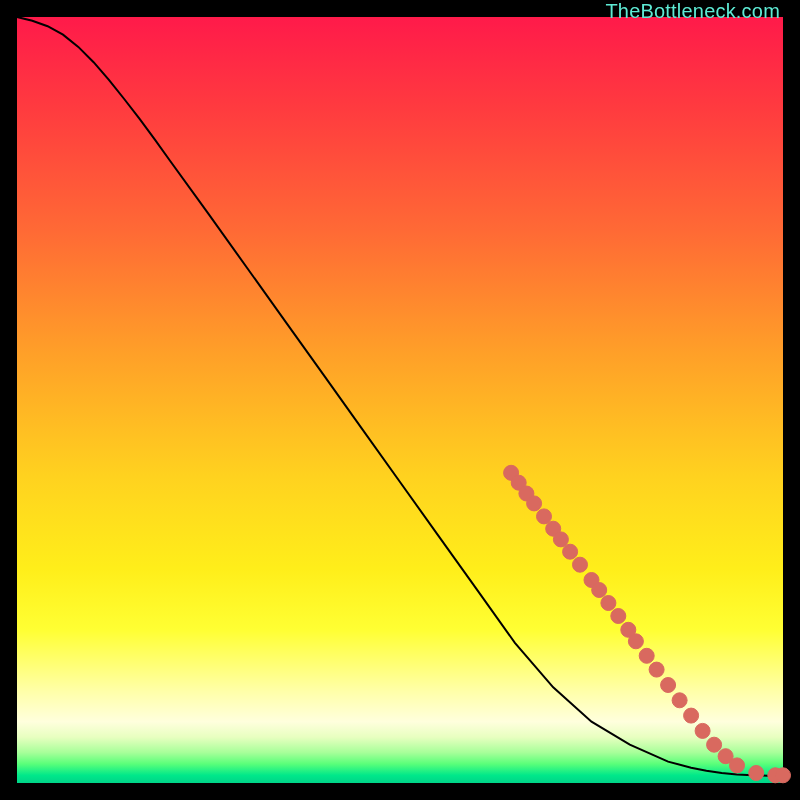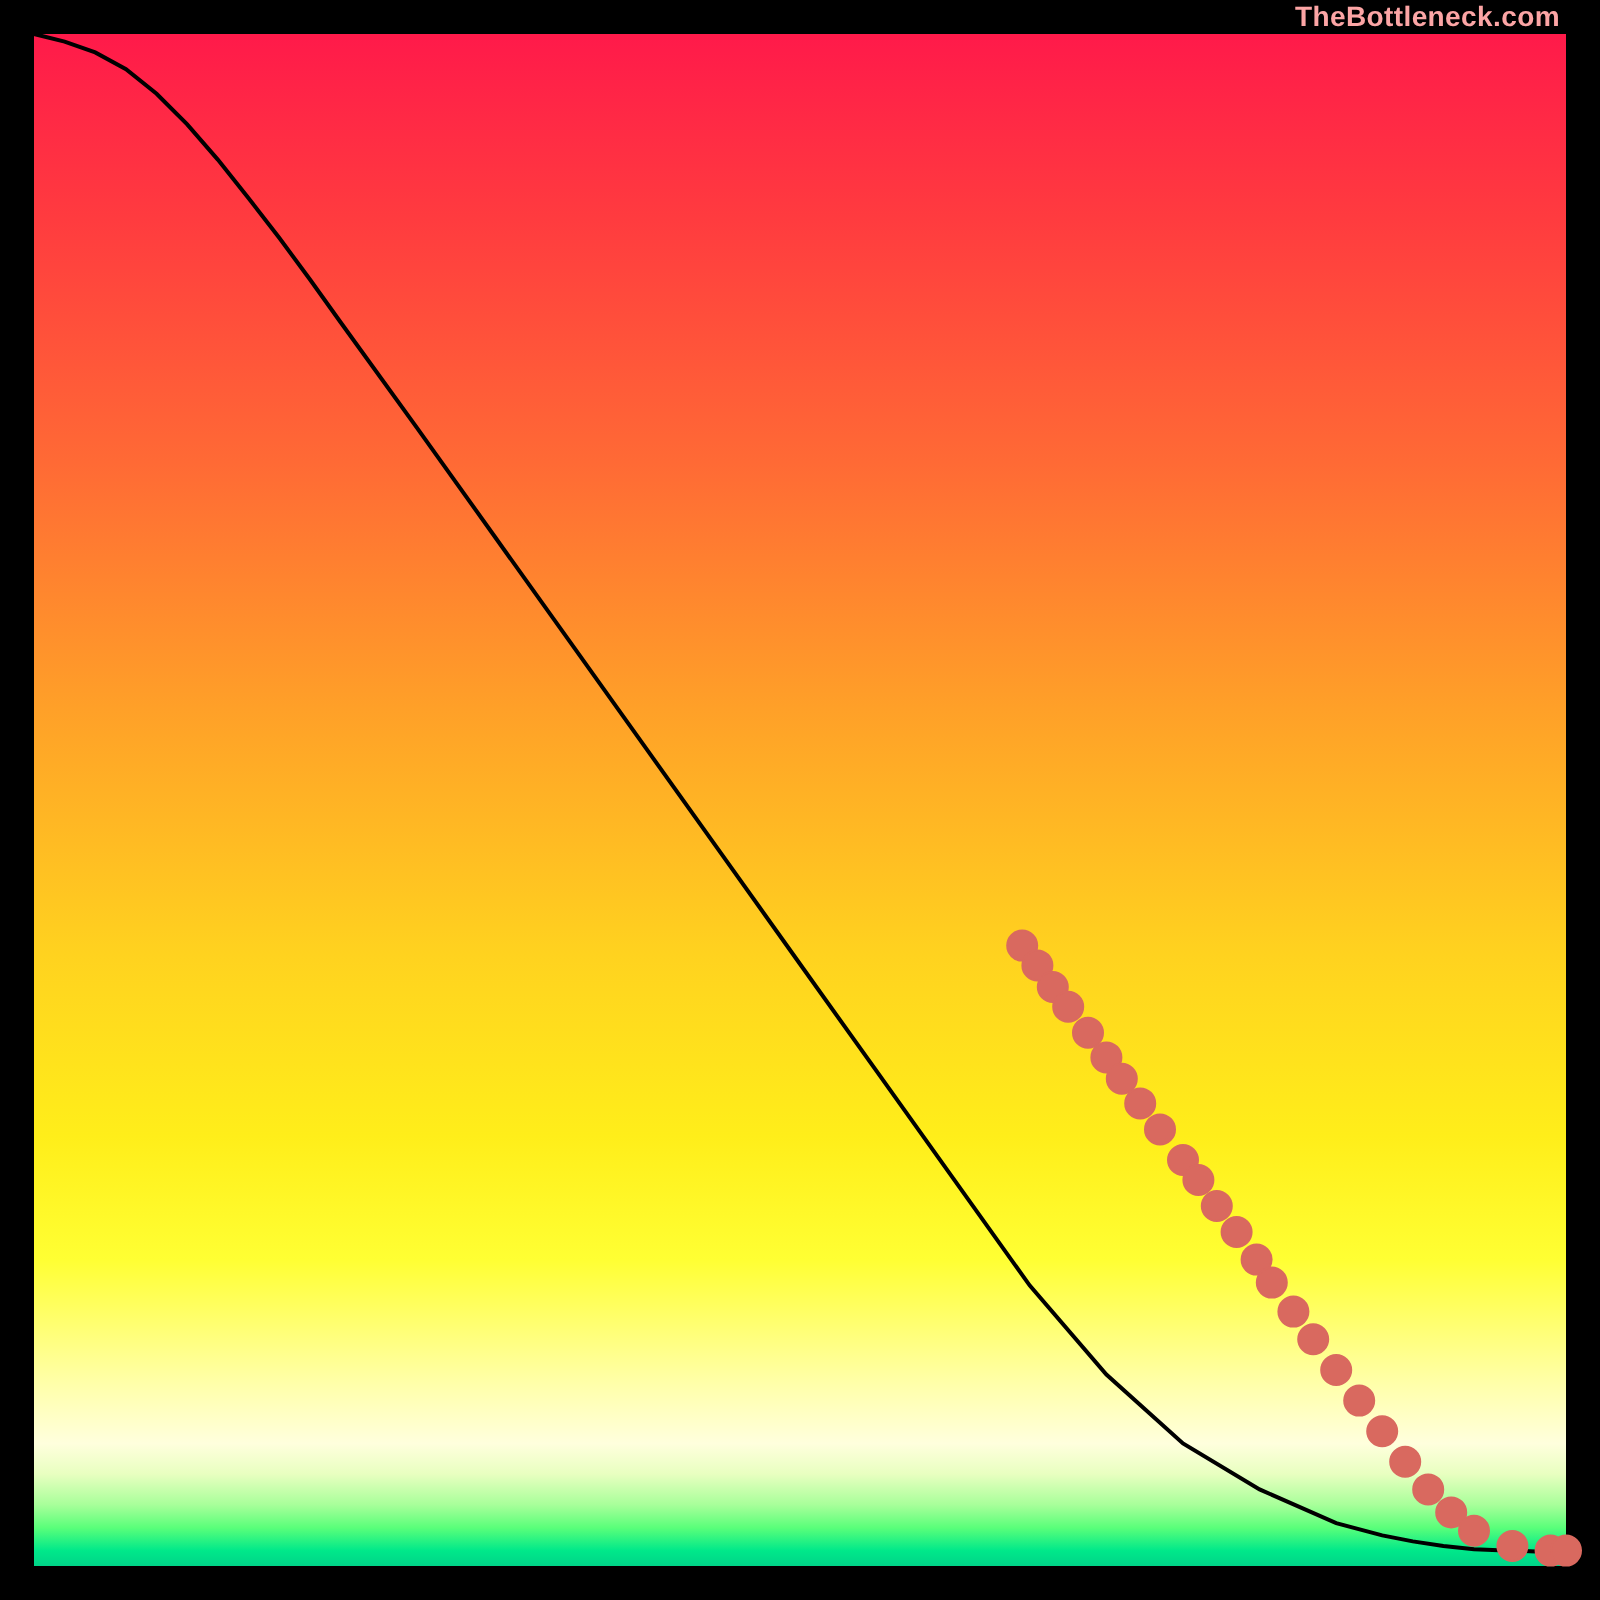--- a/index.html
+++ b/index.html
@@ -24,23 +24,23 @@
       #a8ff9a 96%,
       #5aff7a 97.5%,
       #00e88a 99%,
       #00d488 100%);
   }
   .watermark {
     position: absolute;
     top: 0px;
     right: 20px;
     font-family: Arial, Helvetica, sans-serif;
-    font-size: 14px;
-    color: #fca5a5;
-    font-weight: 700;
+    font-size: 20px;
+    color: #5eead4;
+    font-weight: 400;
     letter-spacing: 0.2px;
   }
   svg.plot {
     position: absolute;
     left: 17px;
     top: 17px;
     width: 766px;
     height: 766px;
     overflow: visible;
   }

